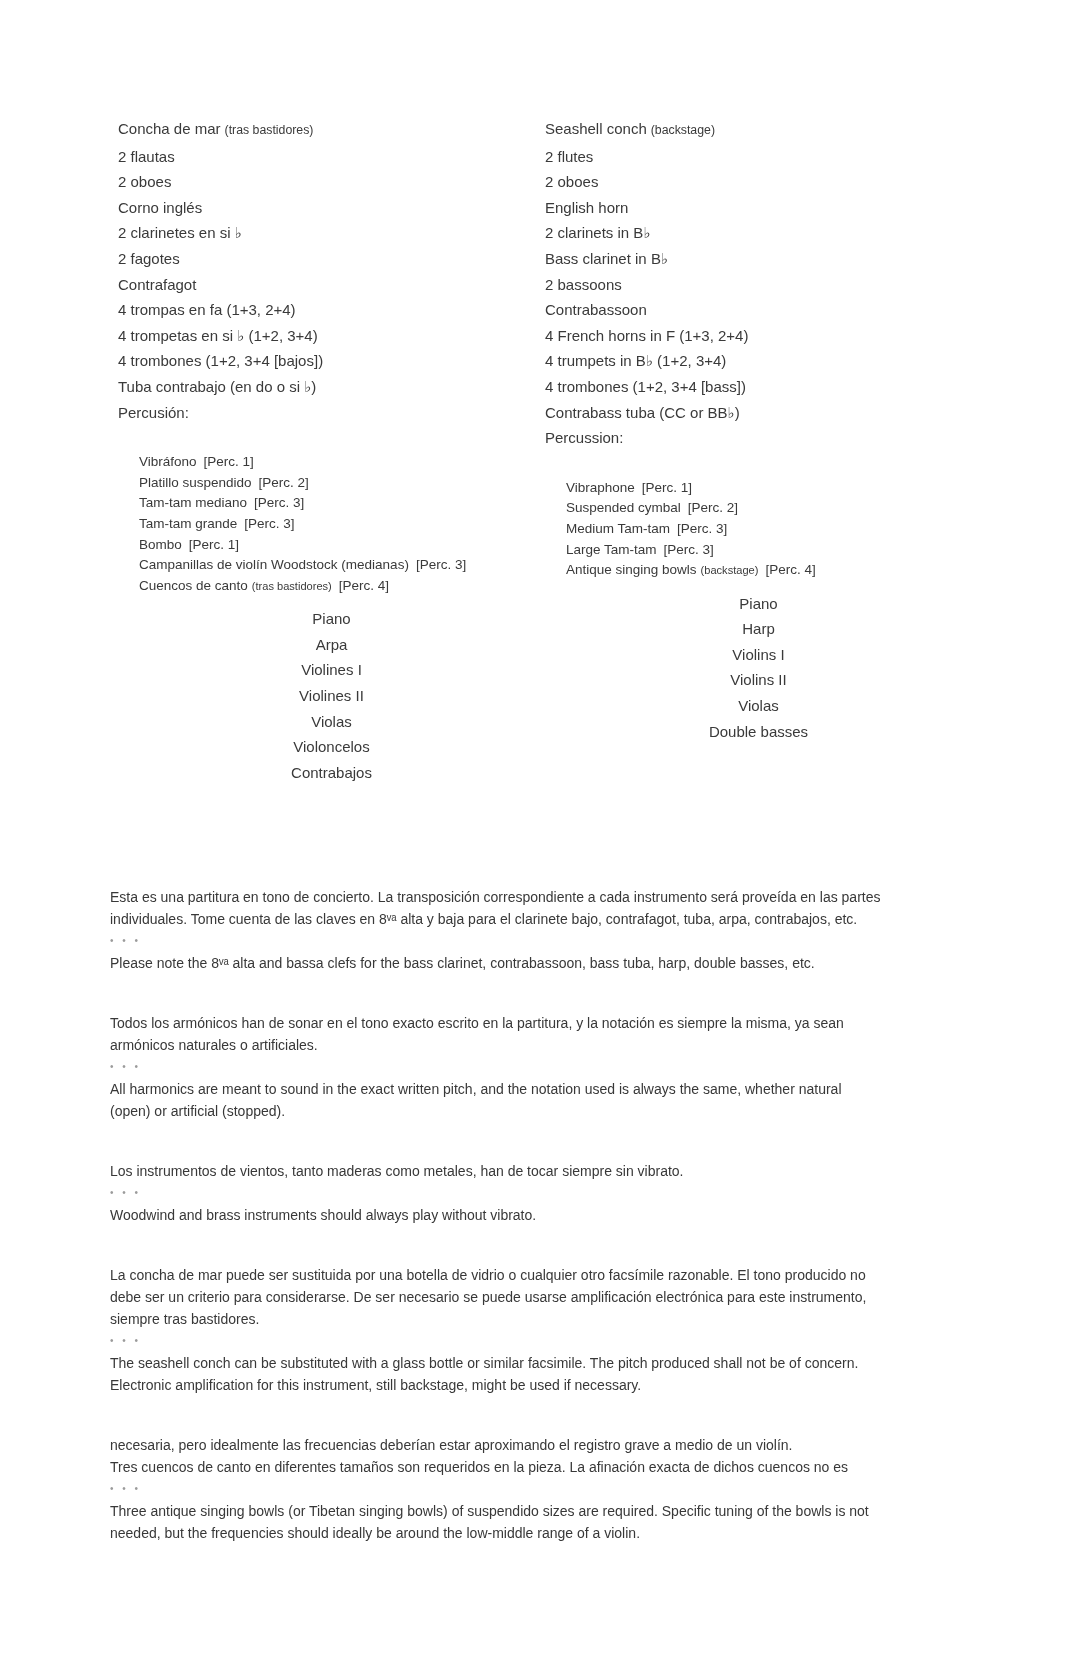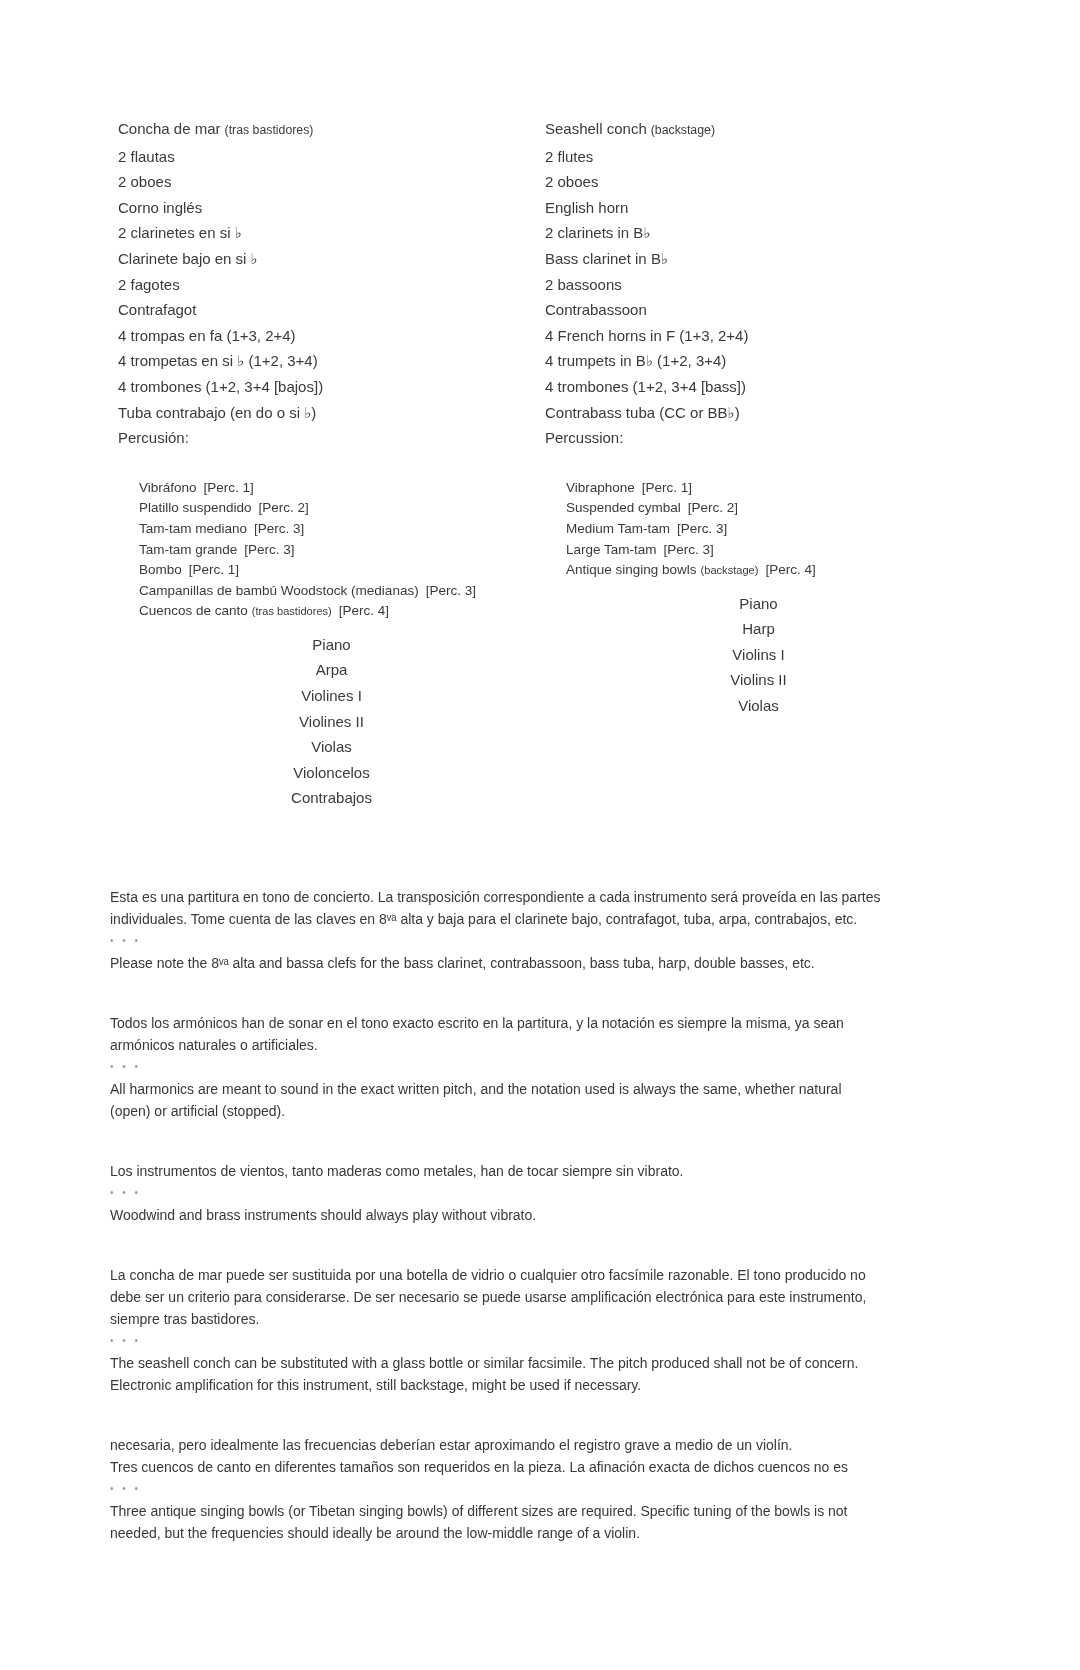--- a/index.html
+++ b/index.html
@@ -36,37 +36,36 @@
   <div class="inst">
 
     <div class="col">
       <div class="main">
 
       <div class="row"><span class="t">Concha de mar</span><span class="n">(tras bastidores)</span></div>
           <div class="row"><span class="t">2 flautas</span><span class="n"></span></div>
           <div class="row"><span class="t">2 oboes</span><span class="n"></span></div>
           <div class="row"><span class="t">Corno inglés</span><span class="n"></span></div>
           <div class="row"><span class="t">2 clarinetes en si ♭</span><span class="n"></span></div>
-          <div class="row"><span class="t">Clarinete bajo en si ♭</span><span class="n"></span></div>
           <div class="row"><span class="t">2 fagotes</span><span class="n"></span></div>
           <div class="row"><span class="t">Contrafagot</span><span class="n"></span></div>
           <div class="row"><span class="t">4 trompas en fa (1+3, 2+4)</span><span class="n"></span></div>
           <div class="row"><span class="t">4 trompetas en si ♭ (1+2, 3+4)</span><span class="n"></span></div>
           <div class="row"><span class="t">4 trombones (1+2, 3+4 [bajos])</span><span class="n"></span></div>
           <div class="row"><span class="t">Tuba contrabajo (en do o si ♭)</span><span class="n"></span></div>
           <div class="row"><span class="t">Percusión:</span><span class="n"></span></div>
         </div>
       <div class="perc">
 
       <div class="row"><span class="t">Vibráfono</span><span class="n"></span><span class="g">[Perc. 1]</span></div>
           <div class="row"><span class="t">Platillo suspendido</span><span class="n"></span><span class="g">[Perc. 2]</span></div>
           <div class="row"><span class="t">Tam-tam mediano</span><span class="n"></span><span class="g">[Perc. 3]</span></div>
           <div class="row"><span class="t">Tam-tam grande</span><span class="n"></span><span class="g">[Perc. 3]</span></div>
           <div class="row"><span class="t">Bombo</span><span class="n"></span><span class="g">[Perc. 1]</span></div>
-          <div class="row"><span class="t">Campanillas de bambú Woodstock (medianas)</span><span class="n"></span><span class="g">[Perc. 3]</span></div>
+          <div class="row"><span class="t">Campanillas de violín Woodstock (medianas)</span><span class="n"></span><span class="g">[Perc. 3]</span></div>
           <div class="row"><span class="t">Cuencos de canto</span><span class="n">(tras bastidores)</span><span class="g">[Perc. 4]</span></div>
         </div>
       <div class="strings">
 
       <div class="row">Piano</div>
           <div class="row">Arpa</div>
           <div class="row">Violines I</div>
           <div class="row">Violines II</div>
           <div class="row">Violas</div>
           <div class="row">Violoncelos</div>
@@ -99,20 +98,21 @@
           <div class="row"><span class="t">Large Tam-tam</span><span class="n"></span><span class="g">[Perc. 3]</span></div>
           <div class="row"><span class="t">Antique singing bowls</span><span class="n">(backstage)</span><span class="g">[Perc. 4]</span></div>
         </div>
       <div class="strings">
 
       <div class="row">Piano</div>
           <div class="row">Harp</div>
           <div class="row">Violins I</div>
           <div class="row">Violins II</div>
           <div class="row">Violas</div>
+          <div class="row">Double basses</div>
         </div>
     </div>
 
   </div>
 
   <div class="notes">
 
     <section class="group">
       <div>
           <p class="pline">Esta es una partitura en tono de concierto. La transposición correspondiente a cada instrumento será proveída en las partes</p>
@@ -159,20 +159,20 @@
         </div>
     </section>
 
     <section class="group">
       <div>
           <p class="pline">necesaria, pero idealmente las frecuencias deberían estar aproximando el registro grave a medio de un violín.</p>
           <p class="pline">Tres cuencos de canto en diferentes tamaños son requeridos en la pieza. La afinación exacta de dichos cuencos no es</p>
         </div>
       <div class="sep">• • •</div>
       <div>
-          <p class="pline">Three antique singing bowls (or Tibetan singing bowls) of different sizes are required. Specific tuning of the bowls is not</p>
+          <p class="pline">Three antique singing bowls (or Tibetan singing bowls) of suspendido sizes are required. Specific tuning of the bowls is not</p>
           <p class="pline">needed, but the frequencies should ideally be around the low-middle range of a violin.</p>
         </div>
     </section>
 
   </div>
 
 </div>
 
 </body></html>

